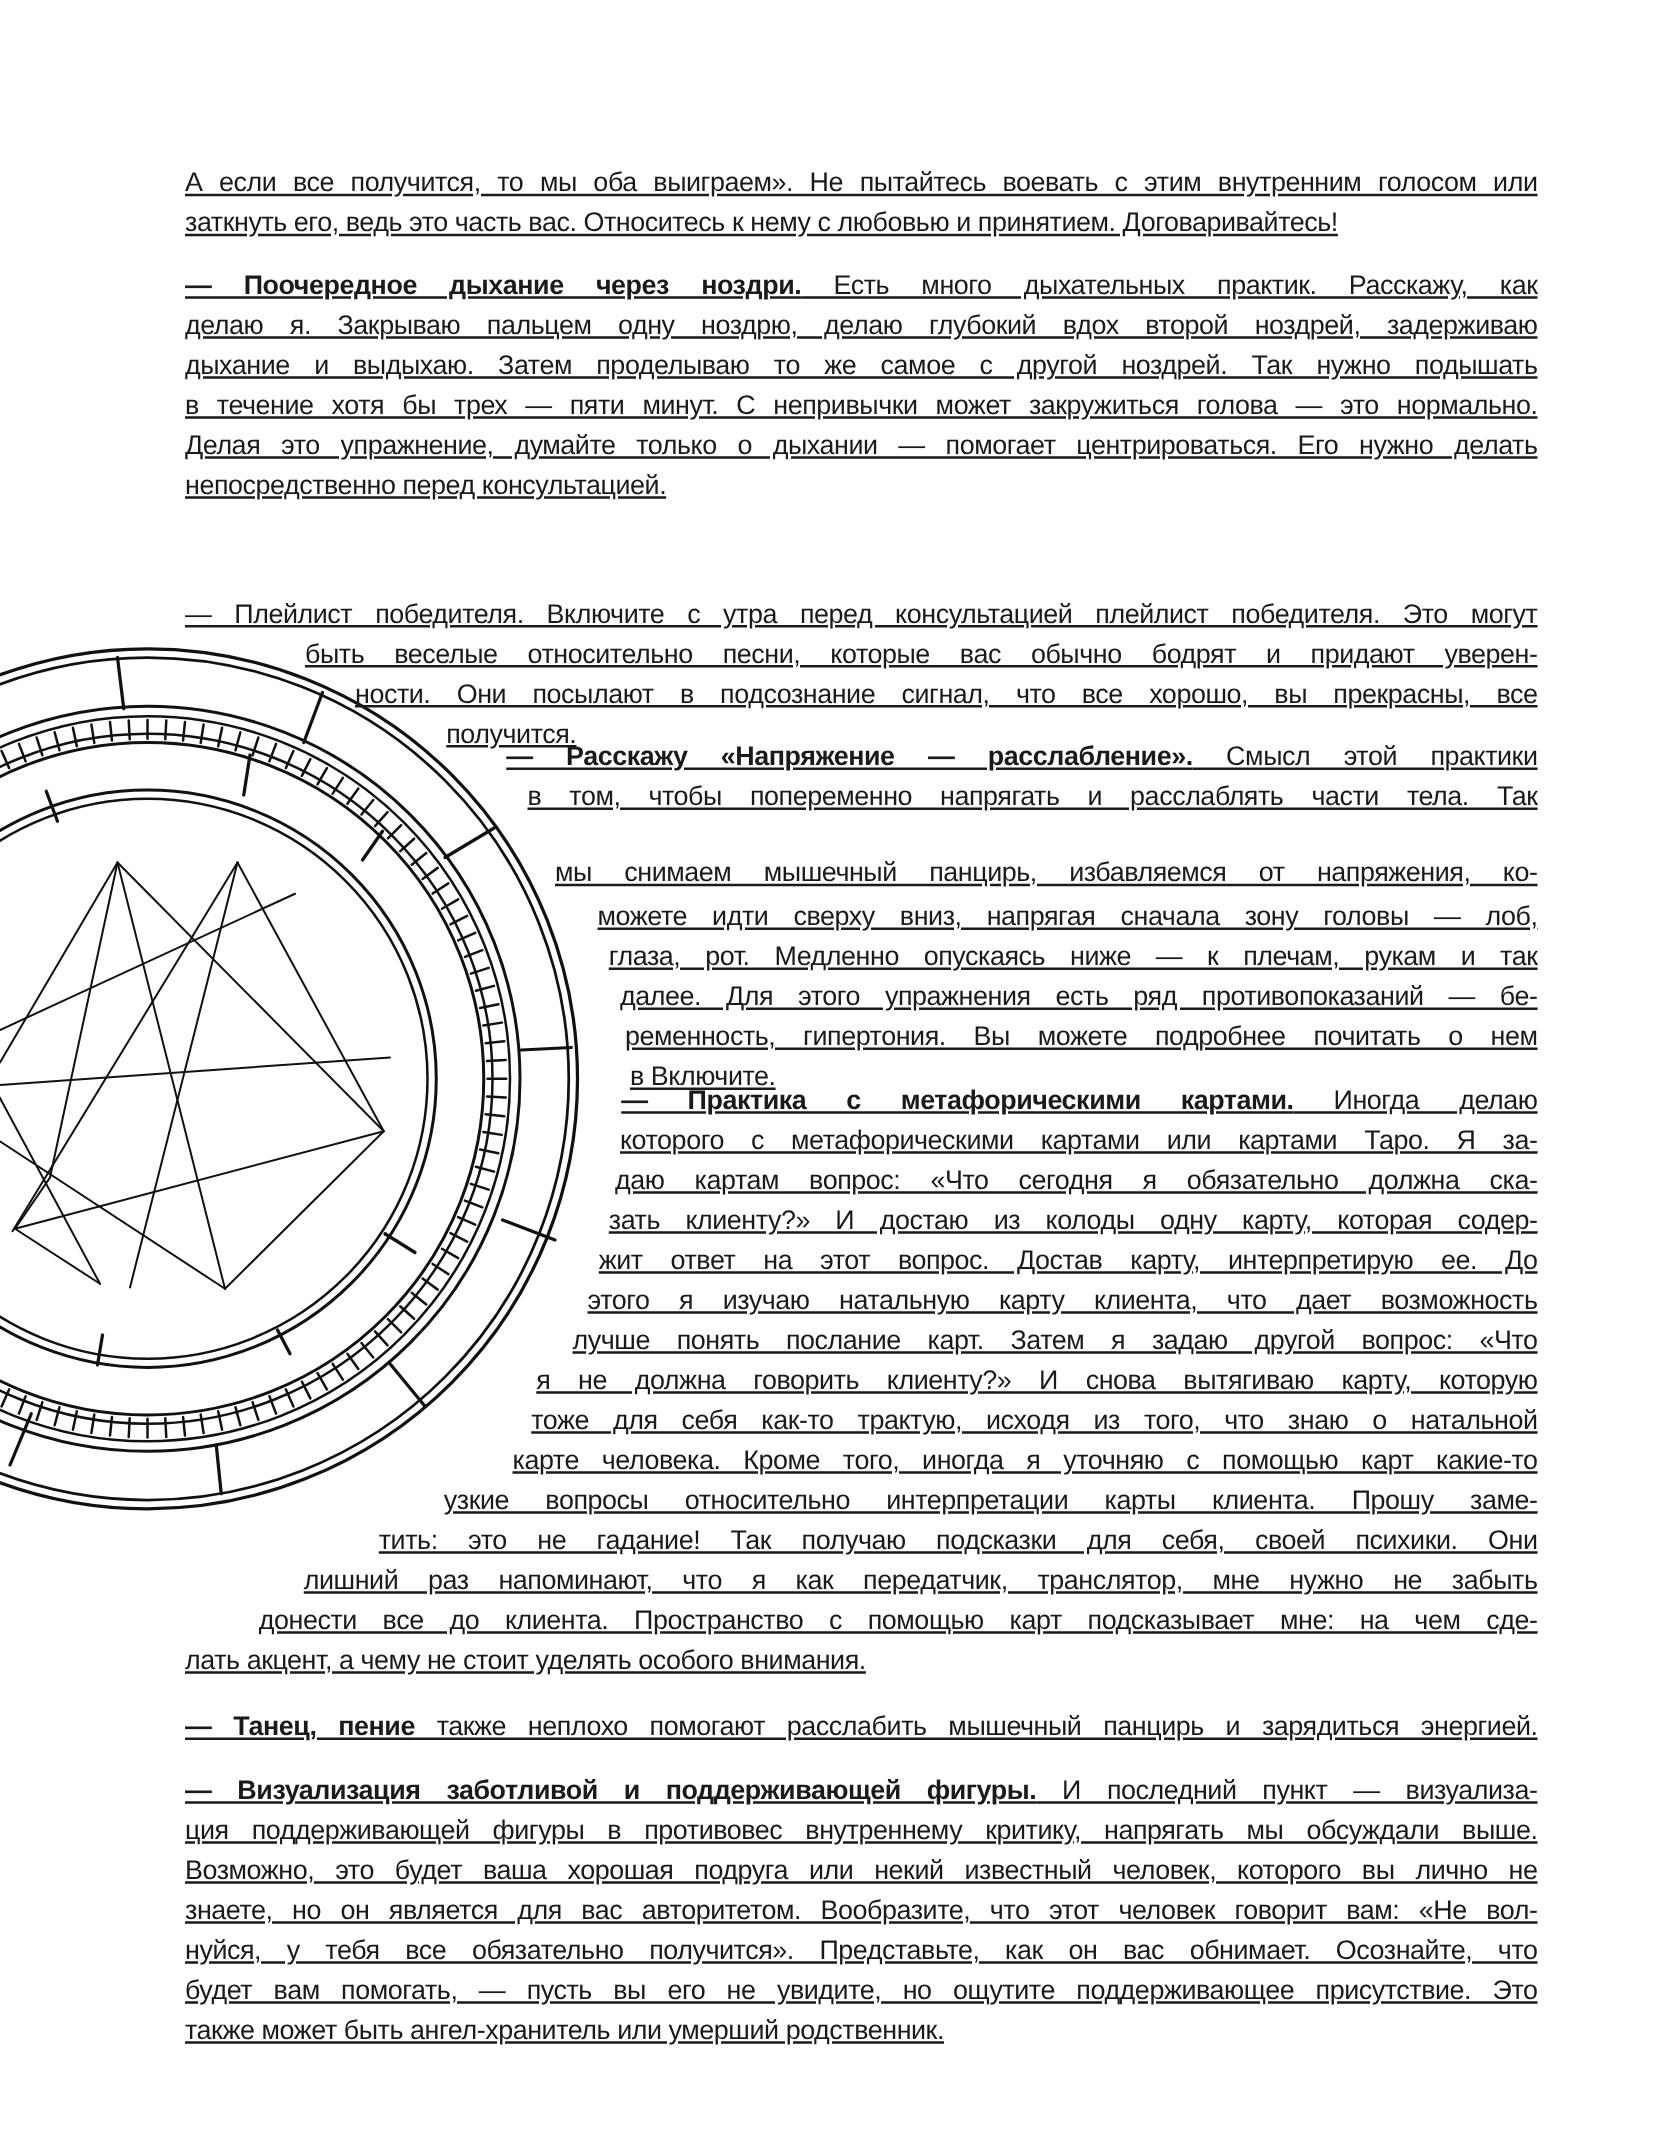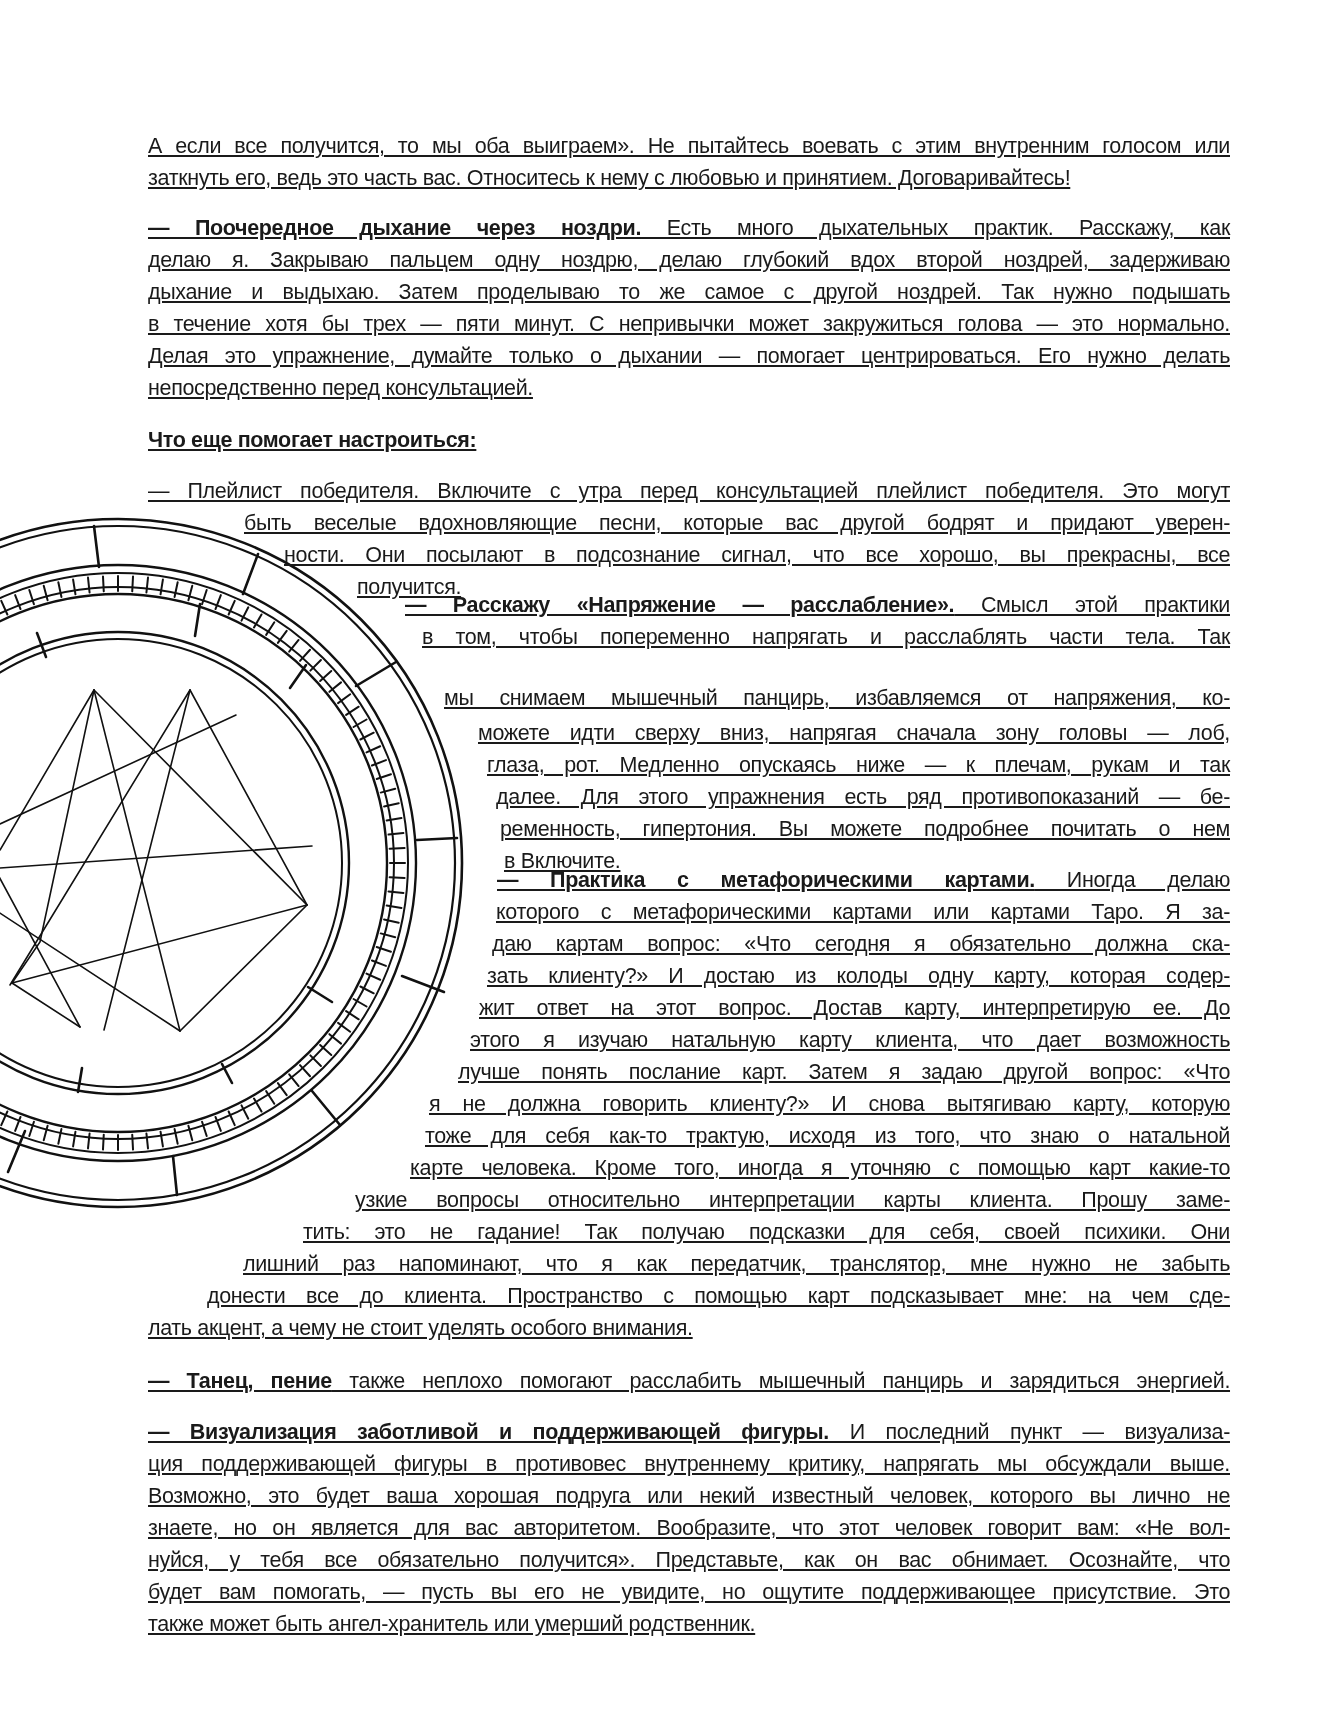--- a/index.html
+++ b/index.html
@@ -203,24 +203,23 @@
   <div class="line just" style="top:130px;">А если все получится, то мы оба выиграем». Не пытайтесь воевать с этим внутренним голосом или</div>
   <div class="line" style="top:162px;">заткнуть его, ведь это часть вас. Относитесь к нему с любовью и принятием. Договаривайтесь!</div>
 
   <div class="line just" style="top:212px;"><span class="b">— Поочередное дыхание через ноздри.</span><span> Есть много дыхательных практик. Расскажу, как</span></div>
   <div class="line just" style="top:244px;">делаю я. Закрываю пальцем одну ноздрю, делаю глубокий вдох второй ноздрей, задерживаю</div>
   <div class="line just" style="top:276px;">дыхание и выдыхаю. Затем проделываю то же самое с другой ноздрей. Так нужно подышать</div>
   <div class="line just" style="top:308px;">в течение хотя бы трех — пяти минут. С непривычки может закружиться голова — это нормально.</div>
   <div class="line just" style="top:340px;">Делая это упражнение, думайте только о дыхании — помогает центрироваться. Его нужно делать</div>
   <div class="line" style="top:372px;">непосредственно перед консультацией.</div>
 
-  <div class="line heading" style="top:424px;">Что еще помогает настроиться:</div>
 
   <div class="line just" style="top:475px;">— Плейлист победителя. Включите с утра перед консультацией плейлист победителя. Это могут</div>
-  <div class="line just" style="top:507px; left:244px; width:986px;">быть веселые вдохновляющие песни, которые вас другой бодрят и придают уверен-</div>
+  <div class="line just" style="top:507px; left:244px; width:986px;">быть веселые относительно песни, которые вас обычно бодрят и придают уверен-</div>
   <div class="line just" style="top:539px; left:284px; width:946px;">ности. Они посылают в подсознание сигнал, что все хорошо, вы прекрасны, все</div>
   <div class="line" style="top:571px; left:357px; width:873px;">получится.</div>
 
   <div class="line just" style="top:589px; left:405px; width:825px; top:589px;"><span class="b">— Расскажу «Напряжение — расслабление».</span><span> Смысл этой практики</span></div>
   <div class="line just" style="top:621px; left:422px; width:808px;">в том, чтобы попеременно напрягать и расслаблять части тела. Так</div>
   <div class="line just" style="top:653px; left:444px; width:786px;margin-top:29px;">мы снимаем мышечный панцирь, избавляемся от напряжения, ко-</div>
   <div class="line just" style="top:717px; left:478px; width:752px;">можете идти сверху вниз, напрягая сначала зону головы — лоб,</div>
   <div class="line just" style="top:749px; left:487px; width:743px;">глаза, рот. Медленно опускаясь ниже — к плечам, рукам и так</div>
   <div class="line just" style="top:781px; left:496px; width:734px;">далее. Для этого упражнения есть ряд противопоказаний — бе-</div>
   <div class="line just" style="top:813px; left:500px; width:730px;">ременность, гипертония. Вы можете подробнее почитать о нем</div>

